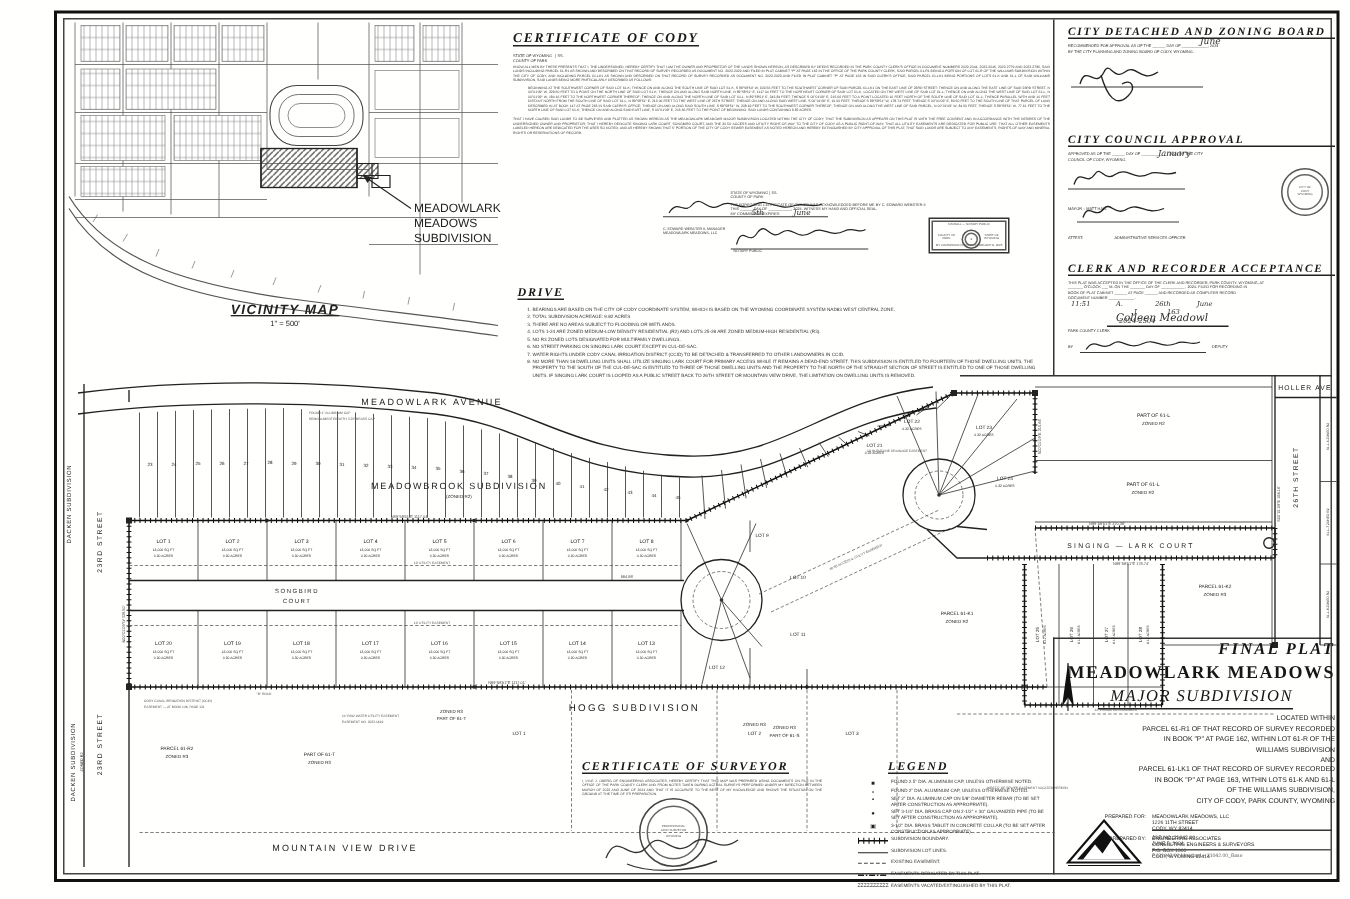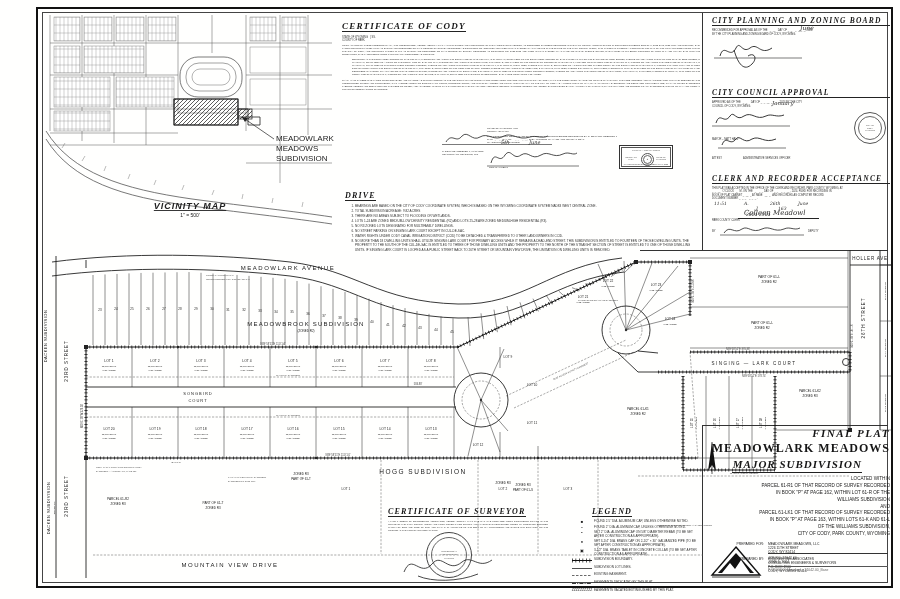--- a/index.html
+++ b/index.html
@@ -146,21 +146,21 @@
               </div>
             <div class="abs sealtxt" style="right:1px;top:8px;width:16px;">STATE OF WYOMING</div>
             <div class="abs sealtxt" style="left:0;bottom:0.5px;width:100%;">MY COMMISSION EXPIRES  FEBRUARY 8, 2025</div>
           </div>
         </div>
       </div>
     </div>
   </div>
 
   <div class="abs" style="left:712px;top:16px;width:178px;height:232px;">
-    <div class="cert-title" style="font-size:7.5px;">CITY PLANNING AND ZONING BOARD</div>
+    <div class="cert-title" style="font-size:7.5px;">CITY DETACHED AND ZONING BOARD</div>
     <div class="micro2" style="font-size:2.6px;margin-top:3px;position:relative;">RECOMMENDED FOR APPROVAL AS OF THE ______ DAY OF ____________, 2024</div>
     <div class="micro2" style="font-size:2.6px;">BY THE CITY PLANNING AND ZONING BOARD OF CODY, WYOMING.</div>
     <span class="hand abs" style="left:88px;top:8px;font-size:6px;">June</span>
     <svg class="abs" style="left:2px;top:18px;" width="90" height="40" viewBox="0 0 90 40">
       <path d="M6,22 C10,8 16,26 22,14 C26,6 28,20 36,14 C44,8 46,22 58,14 M20,16 C24,30 30,38 38,30 C44,24 40,18 34,22" stroke="#222" stroke-width="0.9" fill="none"></path>
       <line x1="0" y1="24" x2="88" y2="24" stroke="#222" stroke-width="0.6"></line>
     </svg>
 
     <div class="cert-title" style="font-size:7.5px;margin-top:52px;">CITY COUNCIL APPROVAL</div>
     <div class="micro2" style="font-size:2.6px;margin-top:3px;position:relative;">APPROVED AS OF THE ______ DAY OF ____________, 2024 BY THE CITY</div>
@@ -578,21 +578,21 @@
     </div>
   </div>
 
   <div class="abs" style="left:704px;top:427px;width:186px;height:156px;">
     <svg class="abs" style="left:2px;top:14px;" width="12" height="34" viewBox="0 0 12 34">
       <path d="M6,1 L10,30 L6,24 L2,30 Z" fill="#111"></path>
       <line x1="6" y1="1" x2="6" y2="33" stroke="#111" stroke-width="0.7"></line>
     </svg>
     <div class="tb-center" style="font-size:11px;font-style:italic;font-weight:bold;letter-spacing:1.5px;">FINAL PLAT</div>
     <div class="tb-center" style="font-size:12px;font-weight:bold;letter-spacing:1px;margin-top:2px;">MEADOWLARK MEADOWS</div>
-    <div class="tb-center" style="font-size:11px;font-style:italic;font-weight:bold;letter-spacing:1px;margin-top:2px;border-bottom:0.8px solid #222;padding-bottom:2px;margin-left:28px;margin-right:28px;">MAJOR SUBDIVISION</div>
+    <div class="tb-center" style="font-size:11px;font-style:italic;font-weight:normal;letter-spacing:1px;margin-top:2px;border-bottom:0.8px solid #222;padding-bottom:2px;margin-left:28px;margin-right:28px;">MAJOR SUBDIVISION</div>
     <div class="tb-center" style="font-family:'Liberation Sans',sans-serif;font-size:4.6px;line-height:1.5;margin-top:3px;color:#222;">
       <div>LOCATED WITHIN</div>
       <div>PARCEL 61-R1 OF THAT RECORD OF SURVEY RECORDED</div>
       <div>IN BOOK "P" AT PAGE 162, WITHIN LOT 61-R OF THE</div>
       <div>WILLIAMS SUBDIVISION</div>
       <div>AND</div>
       <div>PARCEL 61-LK1 OF THAT RECORD OF SURVEY RECORDED</div>
       <div>IN BOOK "P" AT PAGE 163, WITHIN LOTS 61-K AND 61-L</div>
       <div>OF THE WILLIAMS SUBDIVISION,</div>
       <div>CITY OF CODY, PARK COUNTY, WYOMING</div>

